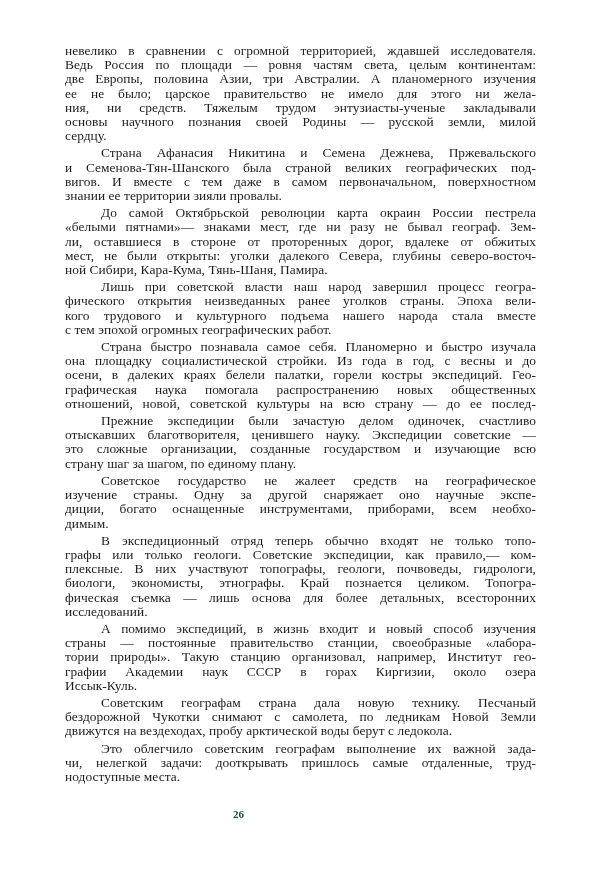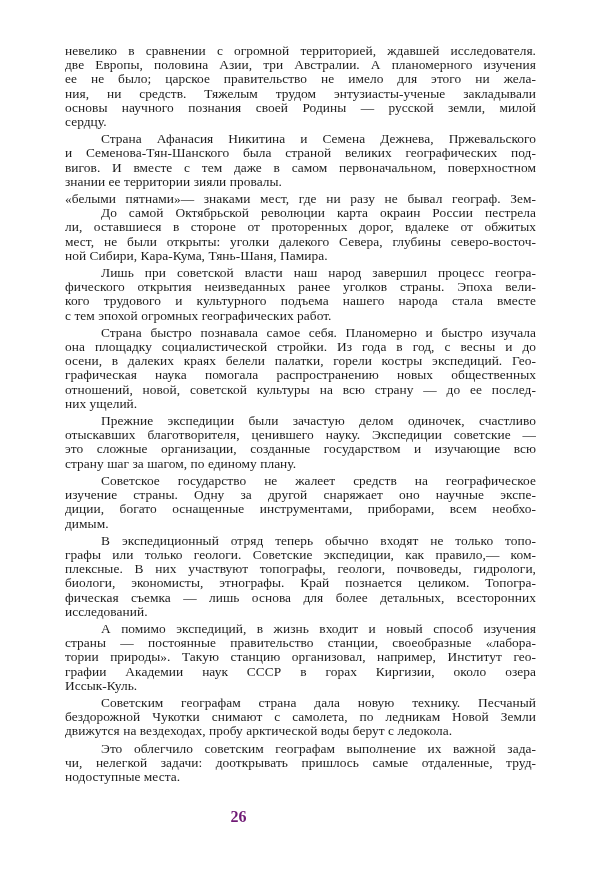--- a/index.html
+++ b/index.html
@@ -42,64 +42,64 @@
   .indent {
     padding-left: 36px;
     font-family: Liberation Serif, serif;
   }
   .page-number {
     position: absolute;
     left: 0;
     width: 477px;
     top: 808px;
     text-align: center;
-    font-size: 16px;
+    font-size: 11px;
     font-weight: bold;
     font-family: "Liberation Serif", "DejaVu Serif", serif;
-    color: #701a75;
+    color: #14532d;
   }
 </style>
 </head>
 <body>
 
 <div class="page" id="page-body">
     <div class="para">
       <span class="line">невелико в сравнении с огромной территорией, ждавшей исследователя.</span>
+      <span class="line">Ведь Россия по площади — ровня частям света, целым континентам:</span>
       <span class="line">две Европы, половина Азии, три Австралии. А планомерного изучения</span>
       <span class="line">ее не было; царское правительство не имело для этого ни жела-</span>
       <span class="line">ния, ни средств. Тяжелым трудом энтузиасты-ученые закладывали</span>
       <span class="line">основы научного познания своей Родины — русской земли, милой</span>
       <span class="line last">сердцу.</span>
     </div>
     <div class="para">
       <span class="line indent">Страна Афанасия Никитина и Семена Дежнева, Пржевальского</span>
       <span class="line">и Семенова-Тян-Шанского была страной великих географических под-</span>
       <span class="line">вигов. И вместе с тем даже в самом первоначальном, поверхностном</span>
       <span class="line last">знании ее территории зияли провалы.</span>
     </div>
     <div class="para">
+      <span class="line indent">До самой Октябрьской революции карта окраин России пестрела</span>
       <span class="line">«белыми пятнами»— знаками мест, где ни разу не бывал географ. Зем-</span>
-      <span class="line indent">До самой Октябрьской революции карта окраин России пестрела</span>
       <span class="line">ли, оставшиеся в стороне от проторенных дорог, вдалеке от обжитых</span>
       <span class="line">мест, не были открыты: уголки далекого Севера, глубины северо-восточ-</span>
       <span class="line last">ной Сибири, Кара-Кума, Тянь-Шаня, Памира.</span>
     </div>
     <div class="para">
       <span class="line indent">Лишь при советской власти наш народ завершил процесс геогра-</span>
       <span class="line">фического открытия неизведанных ранее уголков страны. Эпоха вели-</span>
       <span class="line">кого трудового и культурного подъема нашего народа стала вместе</span>
       <span class="line last">с тем эпохой огромных географических работ.</span>
     </div>
     <div class="para">
       <span class="line indent">Страна быстро познавала самое себя. Планомерно и быстро изучала</span>
       <span class="line">она площадку социалистической стройки. Из года в год, с весны и до</span>
       <span class="line">осени, в далеких краях белели палатки, горели костры экспедиций. Гео-</span>
       <span class="line">графическая наука помогала распространению новых общественных</span>
       <span class="line">отношений, новой, советской культуры на всю страну — до ее послед-</span>
-      <span class="line last">них ущелий.</span>
     </div>
     <div class="para">
       <span class="line indent">Прежние экспедиции были зачастую делом одиночек, счастливо</span>
       <span class="line">отыскавших благотворителя, ценившего науку. Экспедиции советские —</span>
       <span class="line">это сложные организации, созданные государством и изучающие всю</span>
       <span class="line last">страну шаг за шагом, по единому плану.</span>
     </div>
     <div class="para">
       <span class="line indent">Советское государство не жалеет средств на географическое</span>
       <span class="line">изучение страны. Одну за другой снаряжает оно научные экспе-</span>

